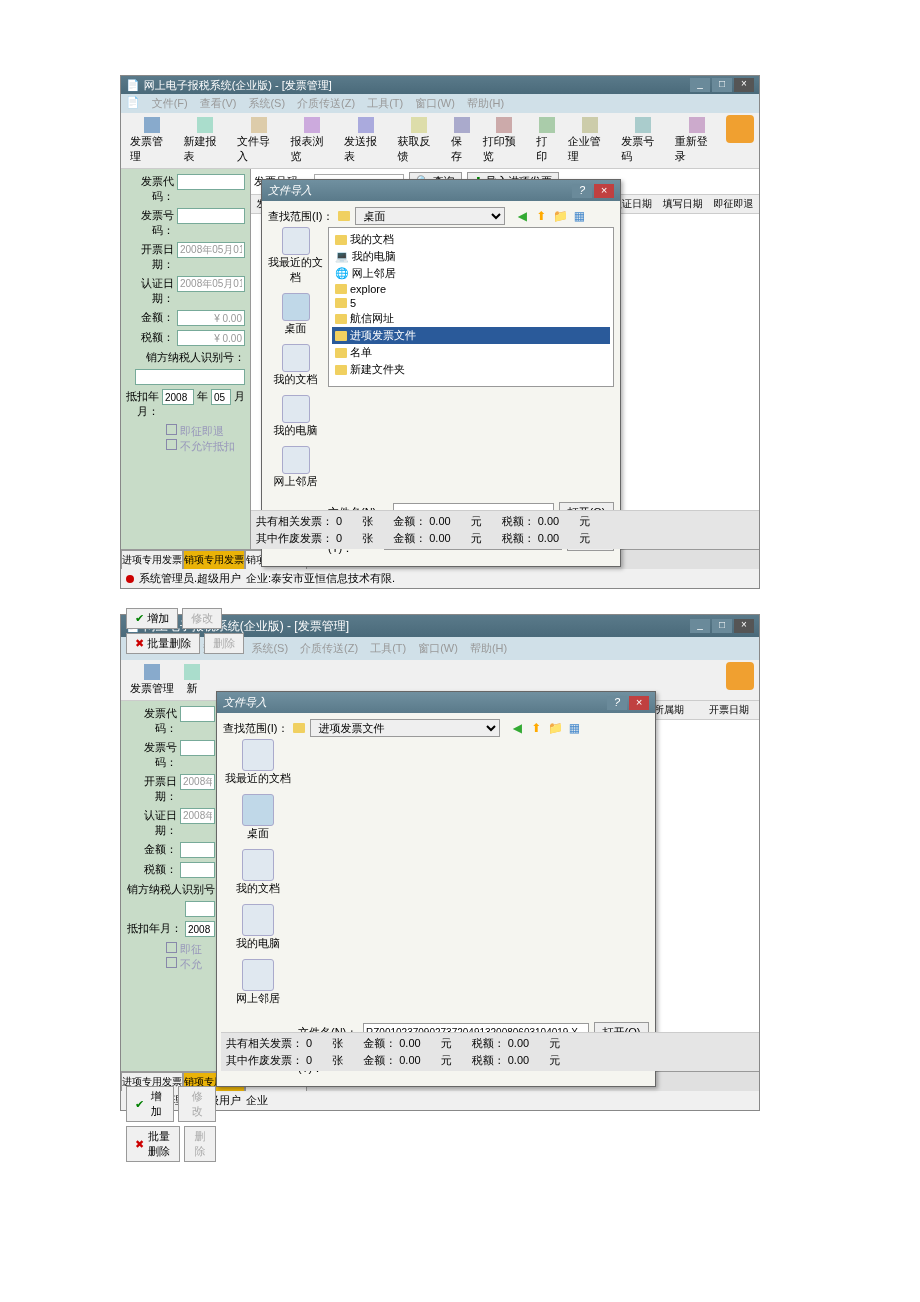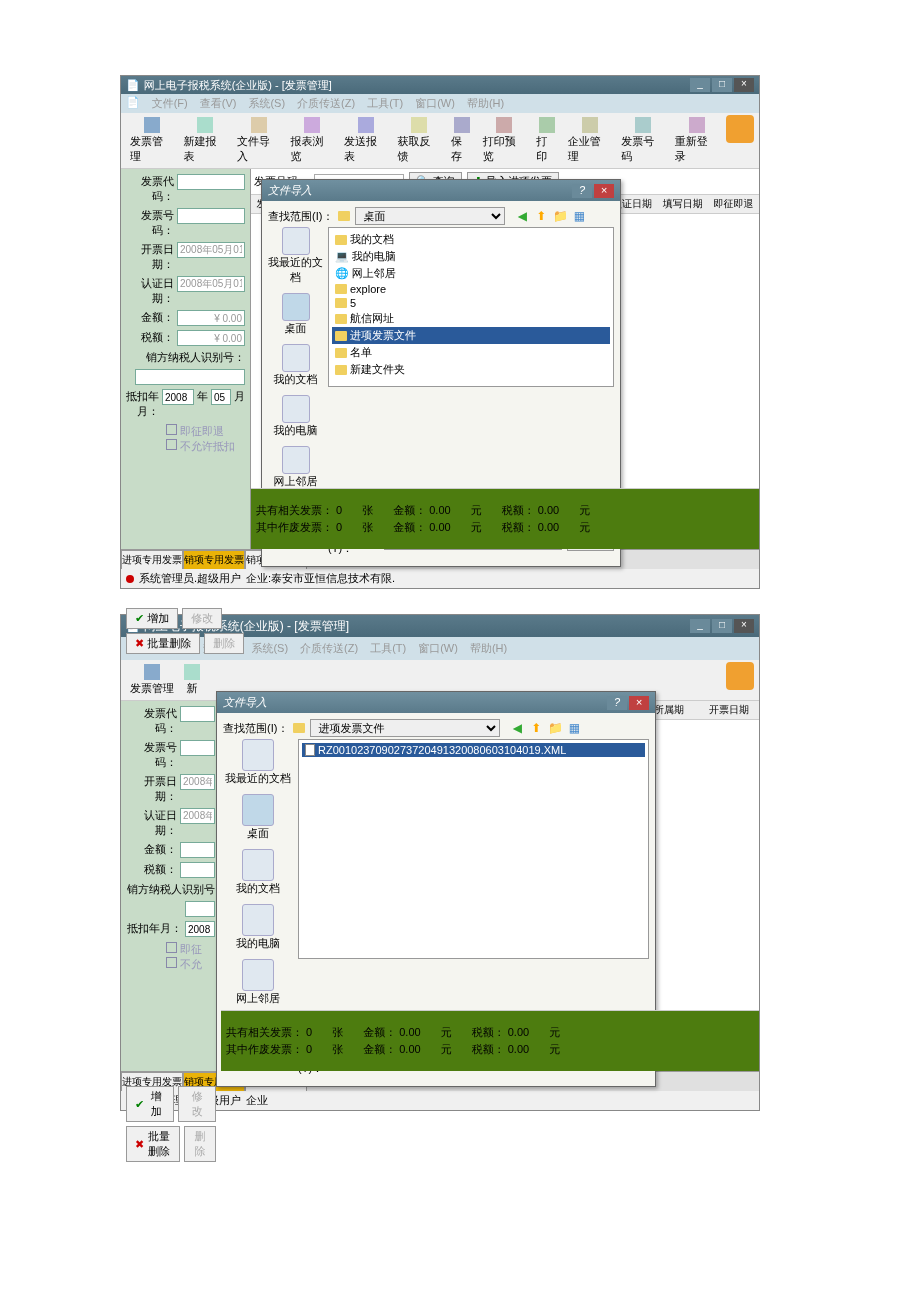--- a/index.html
+++ b/index.html
@@ -45,21 +45,21 @@
 .file-item.selected { background: #2a5a9a; color: #fff; }
 .folder-icon { width: 12px; height: 10px; background: #f0d060; display: inline-block; border-radius: 1px; }
 .file-icon-sm { width: 10px; height: 12px; background: #fff; border: 1px solid #888; display: inline-block; }
 .dlg-bottom { margin-left: 60px; }
 .dlg-brow { display: flex; align-items: center; gap: 5px; margin-bottom: 4px; }
 .dlg-brow label { width: 60px; }
 .dlg-brow input, .dlg-brow select { flex: 1; height: 18px; border: 1px solid #999; font-size: 10px; padding: 0 2px; }
 .dlg-brow button { width: 55px; height: 20px; border: 1px solid #999; background: #eee; cursor: pointer; }
 .nav-icons { display: flex; gap: 3px; margin-left: 4px; }
 .nav-ic { width: 16px; height: 16px; cursor: pointer; display: inline-flex; align-items: center; justify-content: center; font-size: 12px; }
-.status-area { background: #4d7c0f; border-top: 1px solid #ccc; padding: 13px 5px; }
+.status-area { background: #e5e5e5; border-top: 1px solid #ccc; padding: 2px 5px; }
 .stat-row { display: flex; gap: 20px; font-size: 10px; padding: 1px 0; }
 .tabs { display: flex; background: #e0e0e0; border-top: 1px solid #999; }
 .tab { padding: 2px 0; border: 1px solid #999; border-bottom: none; background: #f0f0f0; font-size: 10px; cursor: pointer; }
 .tab.active { background: #eab308; }
 .footer { padding: 2px 5px; display: flex; align-items: center; gap: 5px; font-size: 11px; }
 .bullet { width: 8px; height: 8px; border-radius: 50%; display: inline-block; }
 .mascot { width: 28px; height: 28px; background: #f0a030; border-radius: 4px; }
 .disabled-btn { color: #aaa; }
 .check { width: 11px; height: 11px; border: 1px solid #88a; display: inline-block; margin-right: 3px; }
 </style>
@@ -504,26 +504,20 @@
               </div>
             <div class="place-item">
                 <div class="place-icon" style="width:32px;height:32px"></div>
                 <div>我的电脑</div>
               </div>
             <div class="place-item">
                 <div class="place-icon" style="width:32px;height:32px"></div>
                 <div>网上邻居</div>
               </div>
           </div>
-          <div class="file-list" style="margin-left:75px;height:220px">
-            <div class="file-item selected">
-                <span class="file-icon-sm"></span>
-                <span>RZ00102370902737204913200806031040­19.XML</span>
-              </div>
-          </div>
           <div style="clear:both;height:8px"></div>
           <div class="dlg-bottom" style="margin-left:75px">
             <div class="dlg-brow">
               <label>文件名(N)：</label>
               <input value="RZ00102370902737204913200806031040­19.X" style="">
               <button>打开(O)</button>
             </div>
             <div class="dlg-brow">
               <label>文件类型(T)：</label>
               <select><option>log files (*.log;*.xml;*.txt;金税报盘)</option></select>

